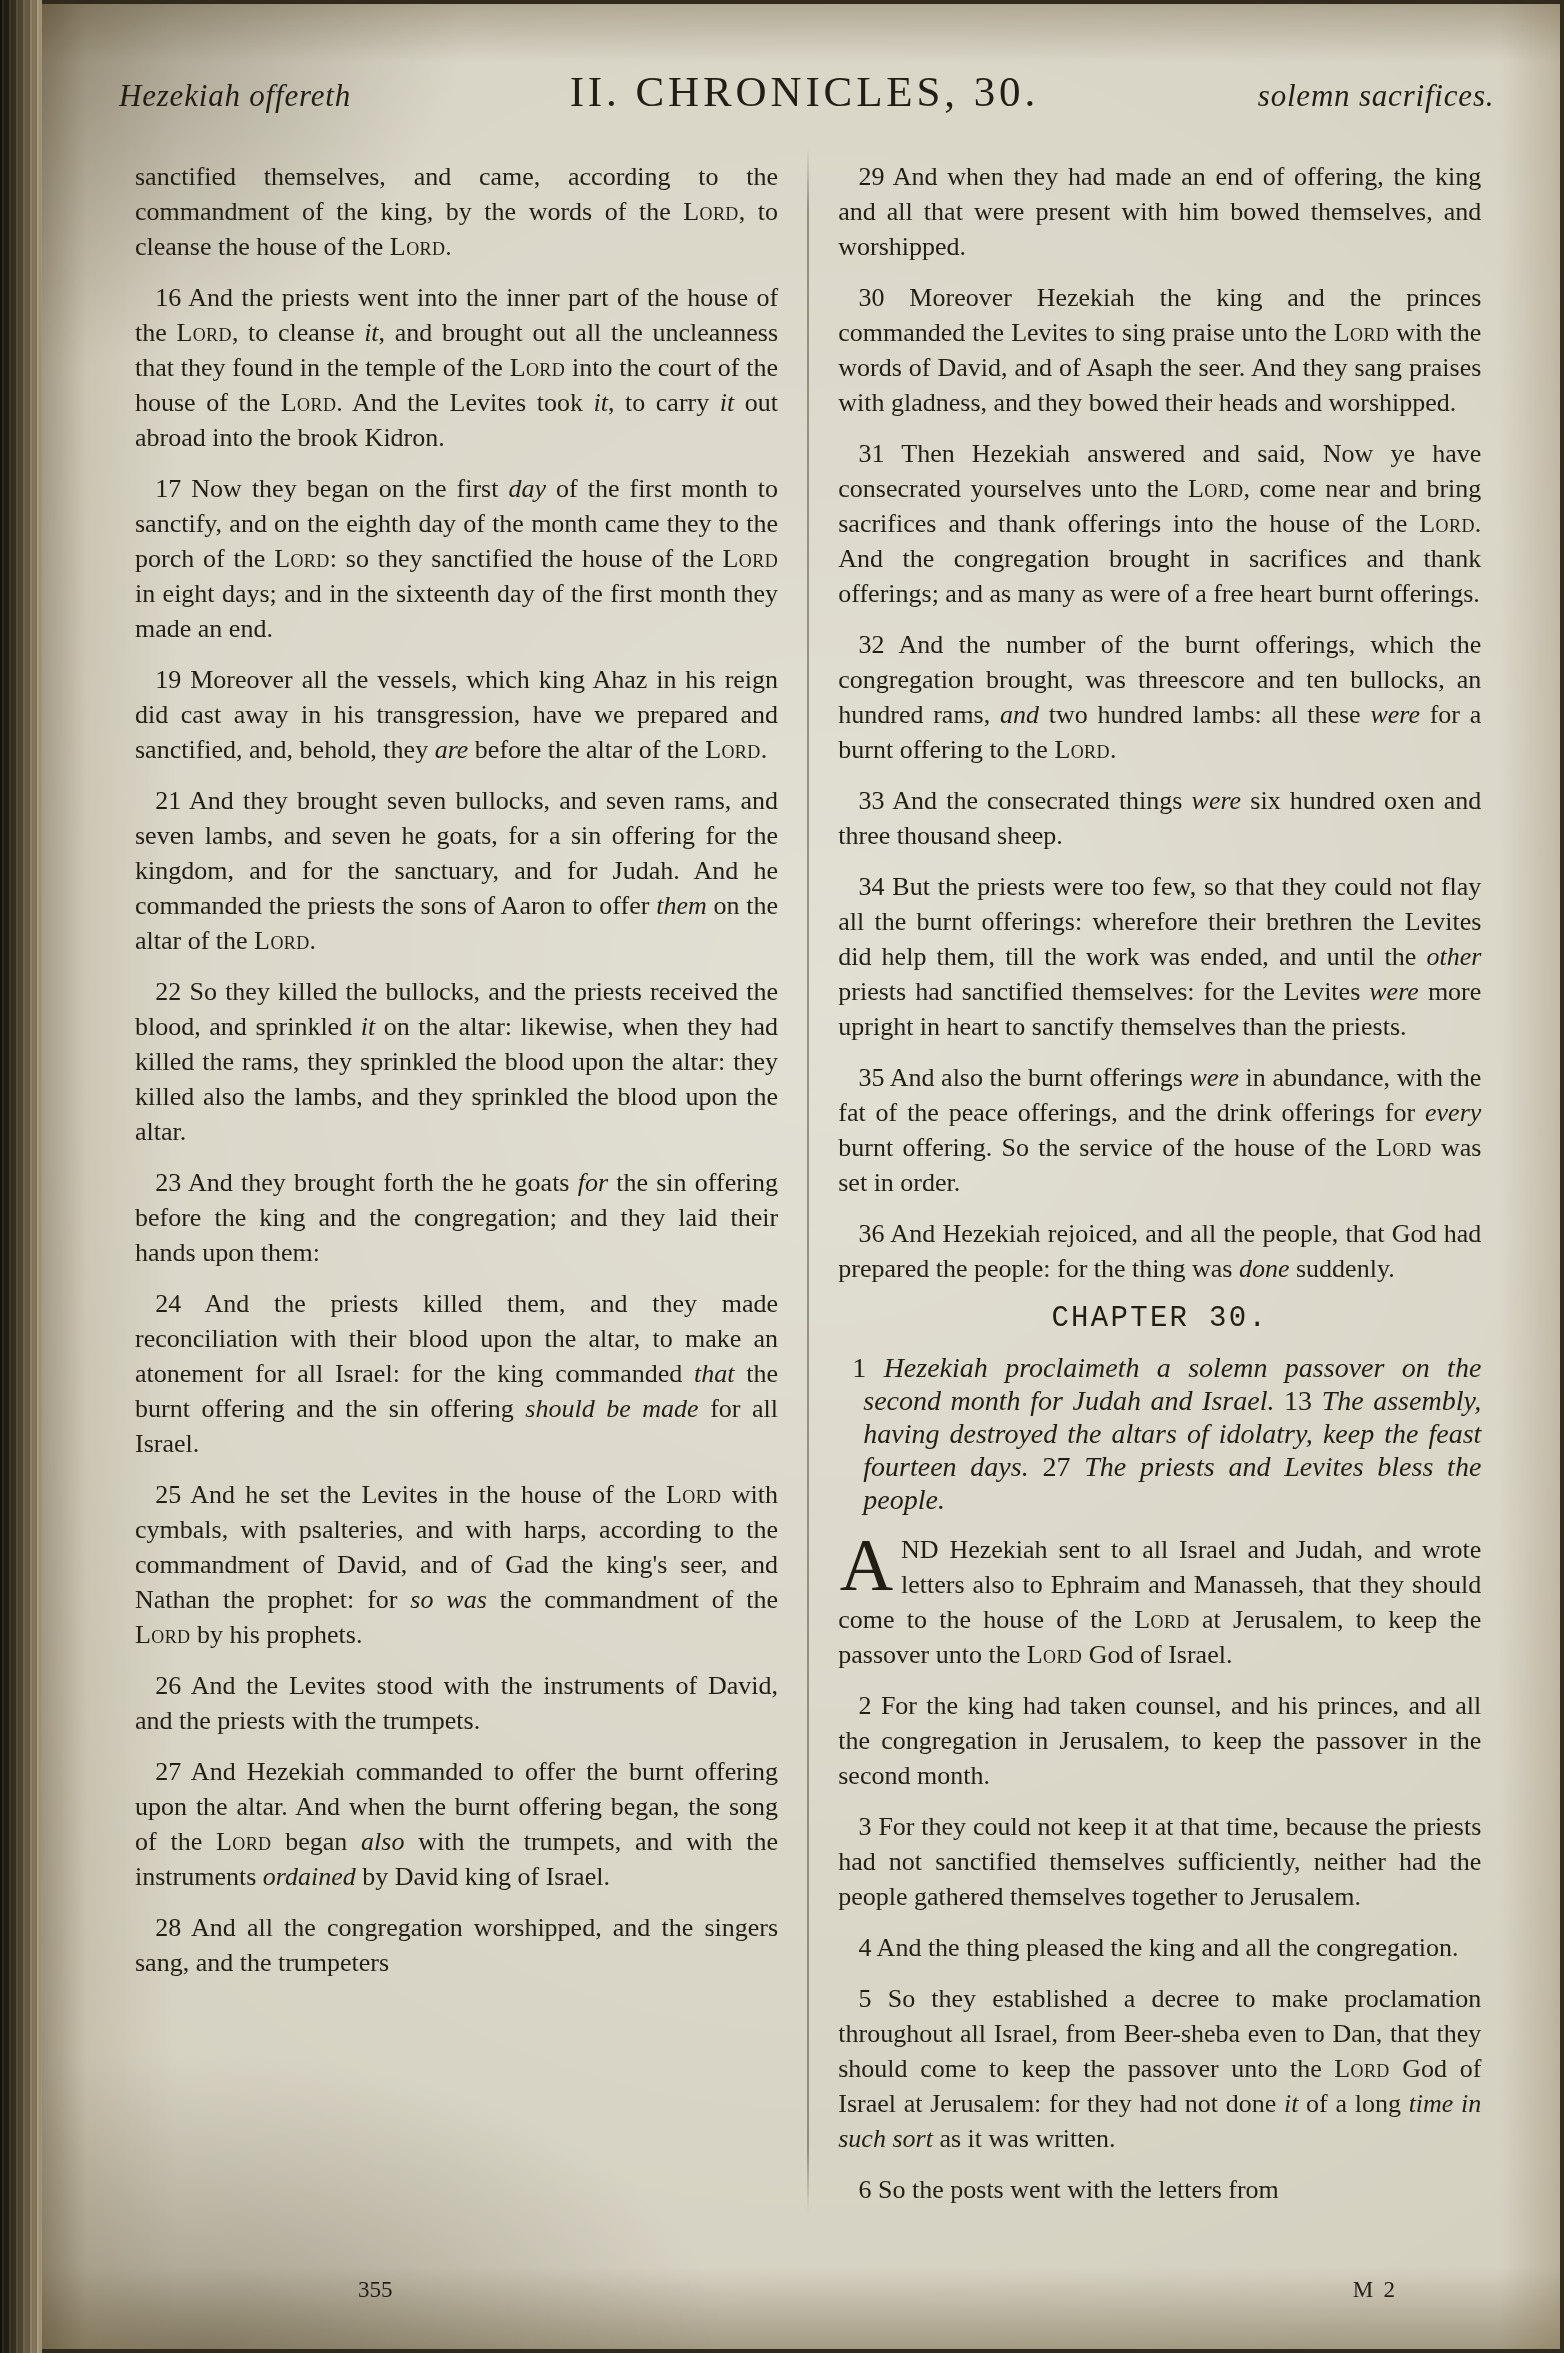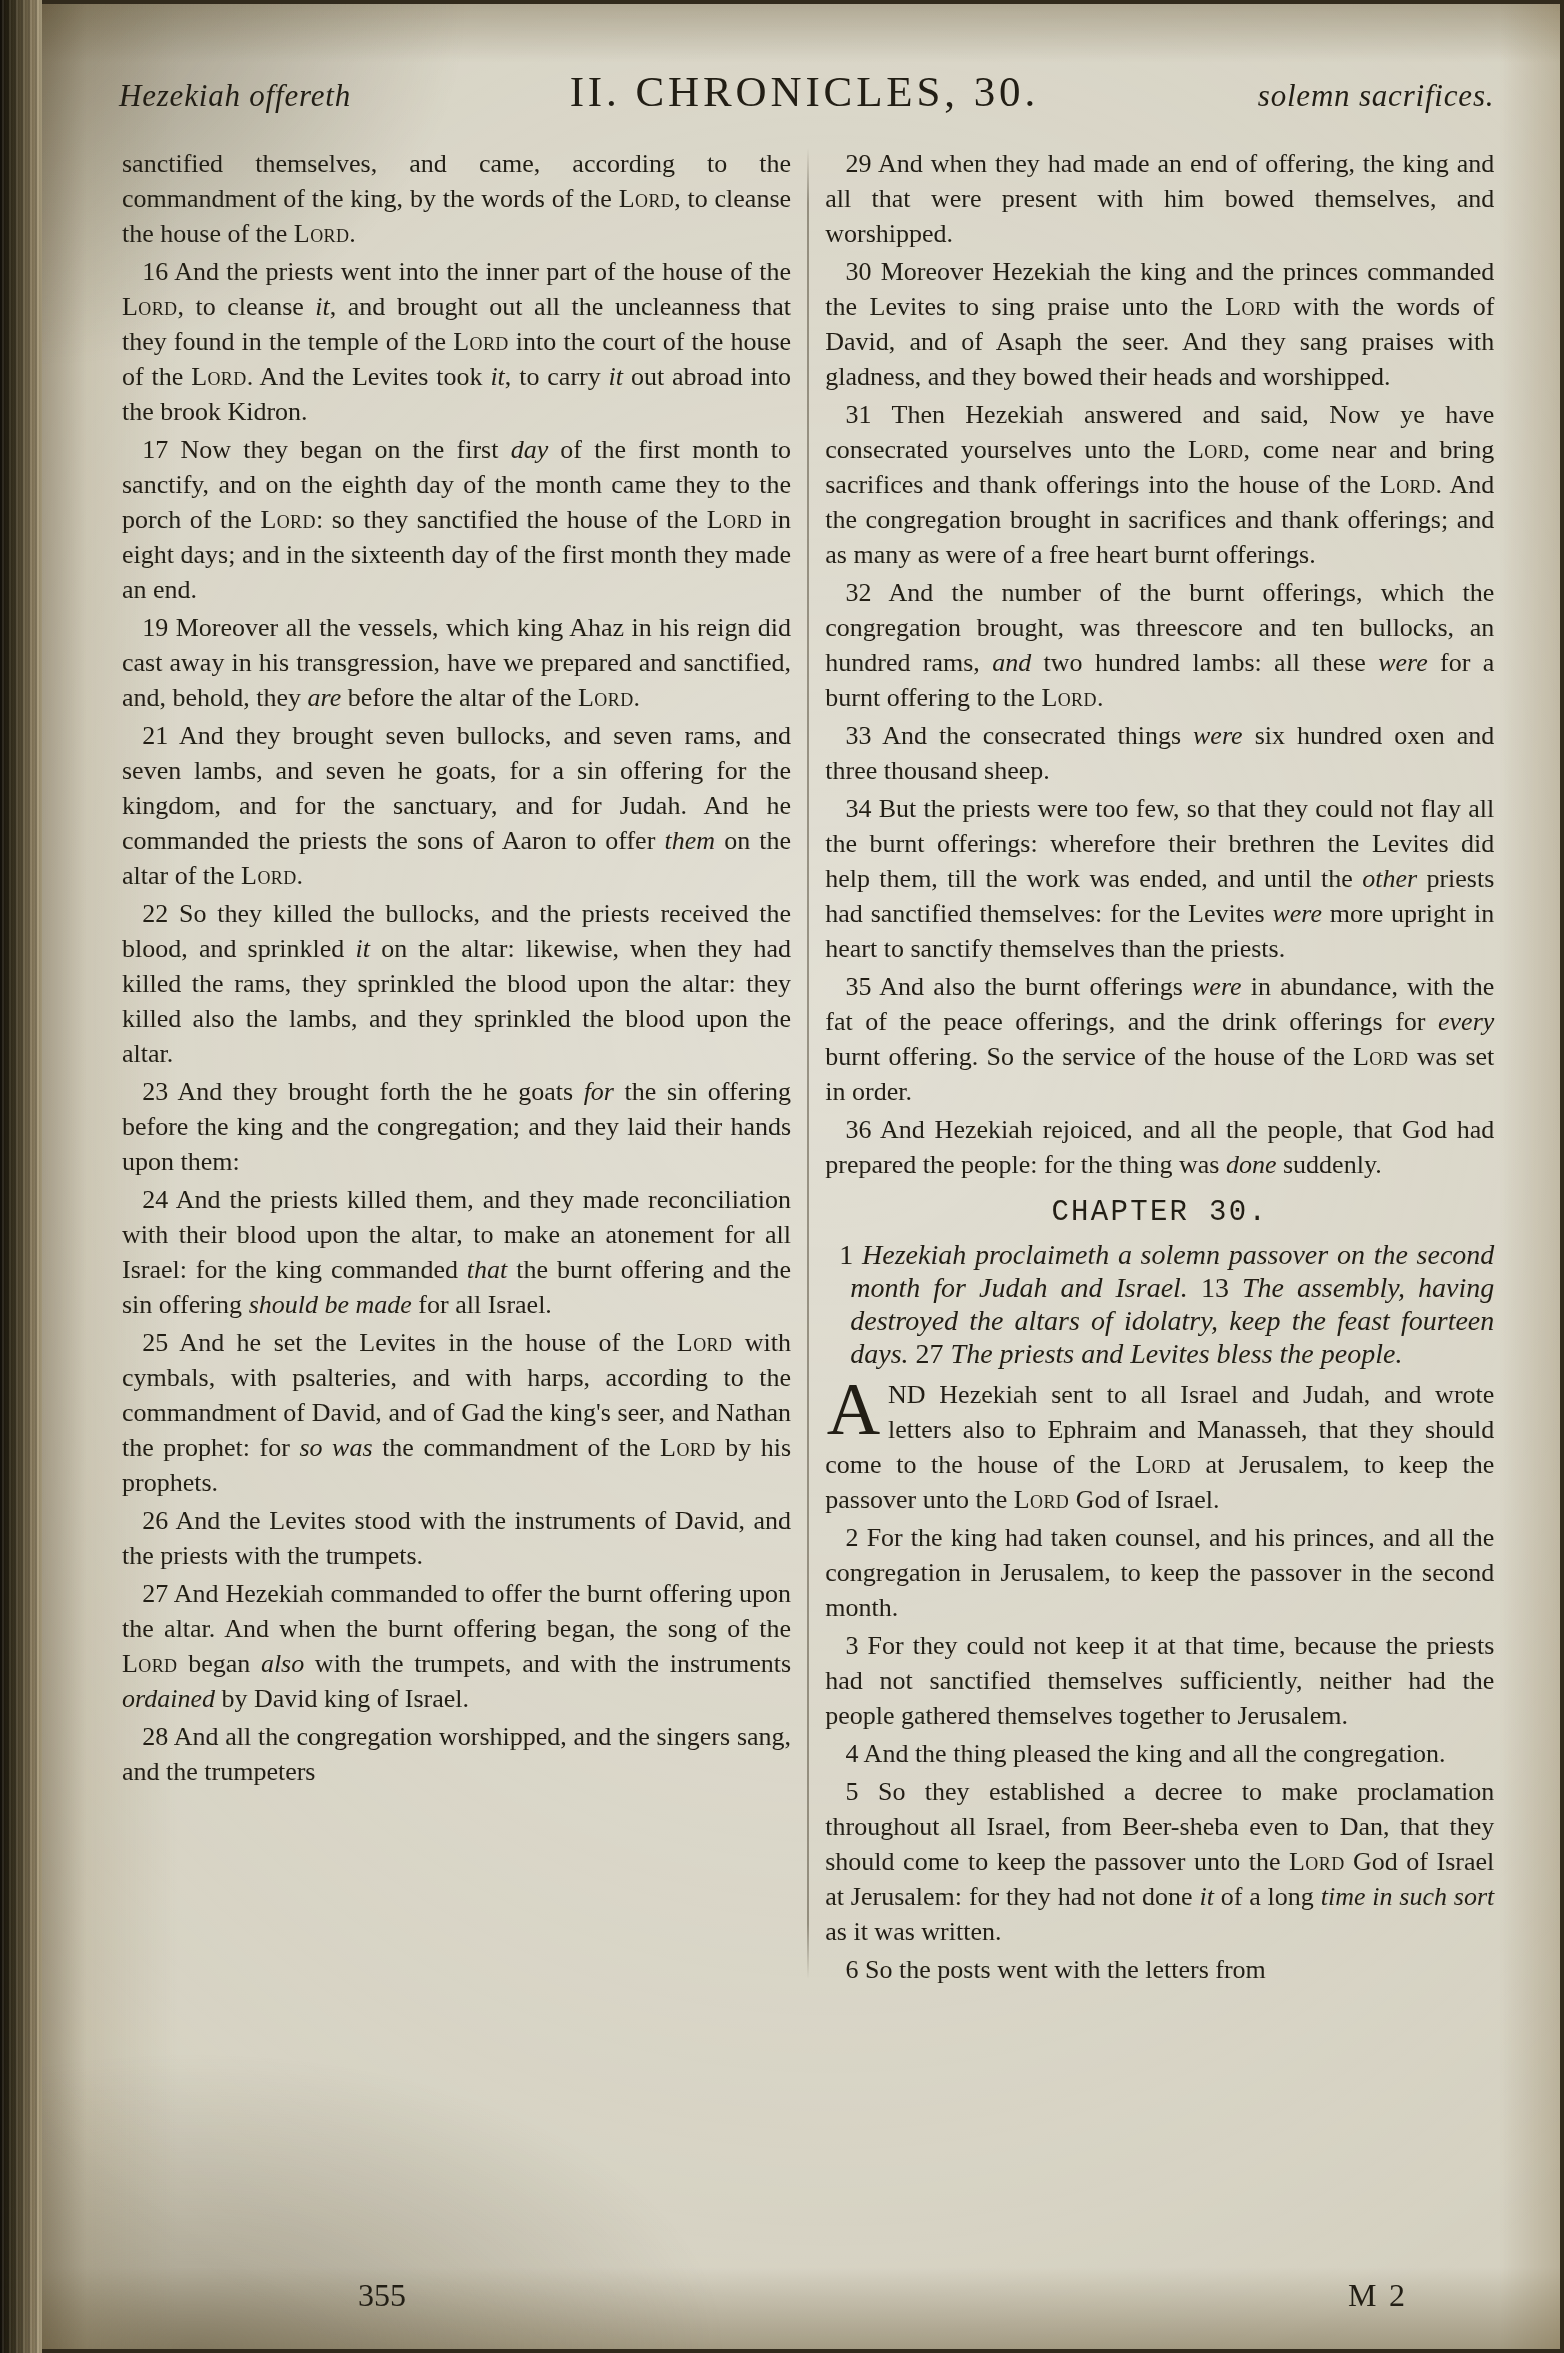--- a/index.html
+++ b/index.html
@@ -50,21 +50,21 @@
     line-height: 35px;
     text-align: justify;
     hyphens: auto;
   }
   .divider {
     width: 1.6px; flex: 0 0 1.6px;
     margin: 4.7px 13.3px 11px 13.3px;
     background: linear-gradient(180deg, rgba(62,54,36,0) 0%, rgba(62,54,36,0.45) 3%, rgba(62,54,36,0.45) 97%, rgba(62,54,36,0) 100%);
   }
 
-  .para { margin: 3px; text-indent: 20.3px; }
+  .para { margin: 16px; text-indent: 20.3px; }
   .para.continuation { text-indent: 0; }
   .para.chapter-heading {
     text-indent: 0; text-align: center;
     font-size: 29px; letter-spacing: 2.3px;
     margin: 14px 0 9.4px 0; line-height: 33px; font-family: Liberation Mono, monospace;
   }
   .para.summary {
     font-size: 28px; line-height: 33px;
     padding-left: 25px; text-indent: -11px;
     margin-bottom: 6.3px;
@@ -74,22 +74,22 @@
 
   .i { font-style: italic; }
   .sc { font-variant-caps: small-caps; letter-spacing: 0.4px; }
   .cap {
     float: left;
     font-size: 74px; line-height: 59px;
     padding: 3.9px 7.8px 0 1.6px;
   }
 
   .footer {
-    position: absolute; left: 78px; right: 53px; bottom: 33px; height: 39px;
-    font-size: 32px;
+    position: absolute; left: 78px; right: 63px; bottom: 33px; height: 39px;
+    font-size: 23px;
     margin-top: 18px;
   }
   .page-number { position: absolute; left: 239px; }
   .signature { position: absolute; right: 100px; letter-spacing: 2.3px; }
 </style>
 </head>
 <body>
 
 <div class="book">
   <div class="page">

